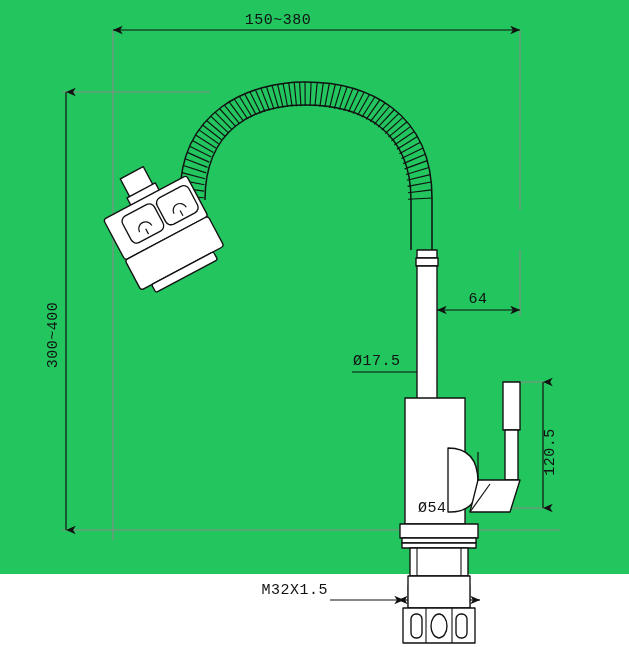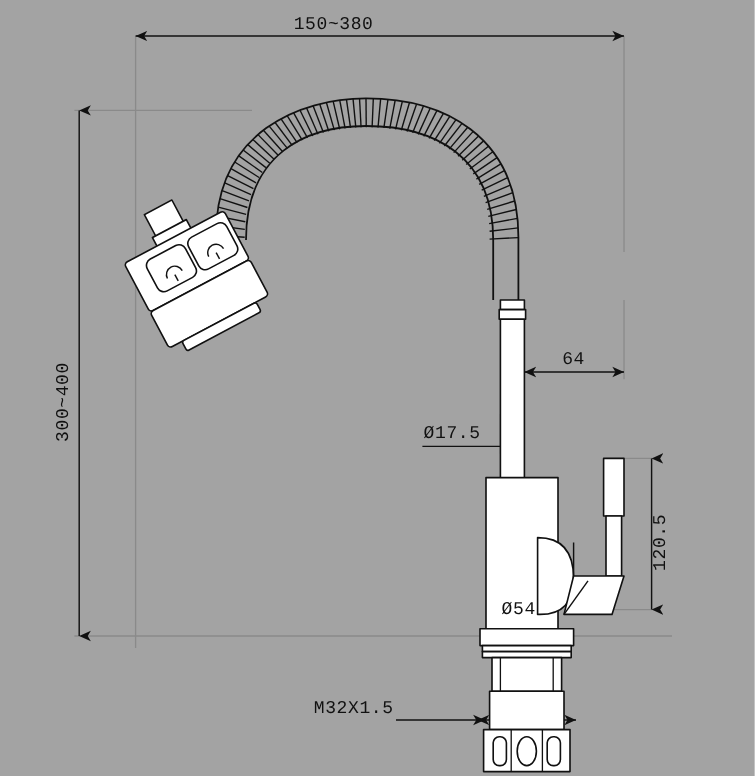--- a/index.html
+++ b/index.html
@@ -1,19 +1,19 @@
 <!DOCTYPE html>
 <html><head>
 <meta charset="utf-8">
 <title>Faucet Technical Drawing</title>
 <style>
   html,body{margin:0;padding:0;background:#ffffff;}
   body{width:629px;height:647px;overflow:hidden;
        font-family:"Liberation Mono","DejaVu Sans Mono",monospace;}
-  #sheet{position:relative;width:629px;height:647px;background:#a3a3a3;}
+  #sheet{position:relative;width:629px;height:574px;background:#22c55e;}
   svg#drawing{position:absolute;left:0;top:0;width:629px;height:647px;display:block;}
   .dimtext{font-family:"Liberation Mono","DejaVu Sans Mono",monospace;
            font-size:15px;fill:#111111;letter-spacing:0.5px;}
 </style>
 </head>
 <body>
 
 <div id="sheet">
 <svg id="drawing" viewBox="0 0 629 647">
 

